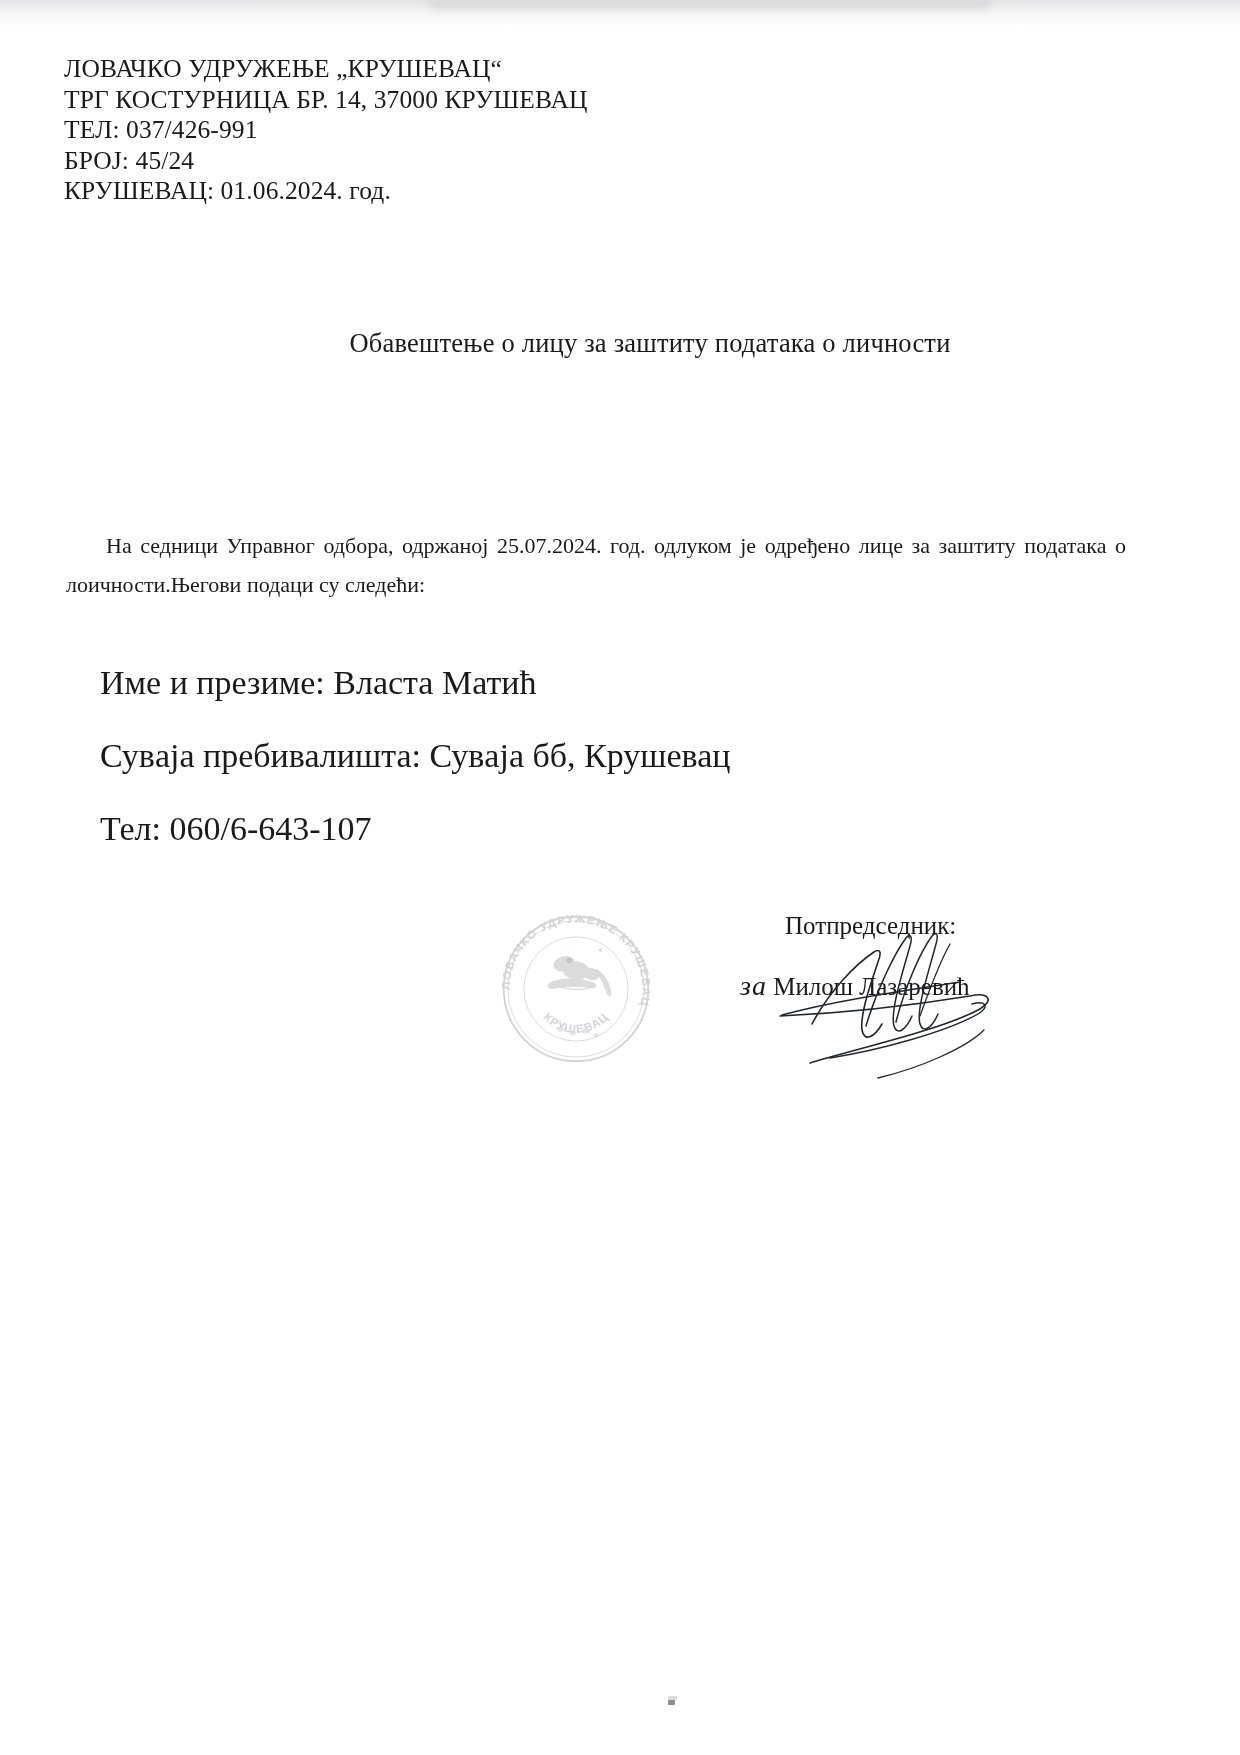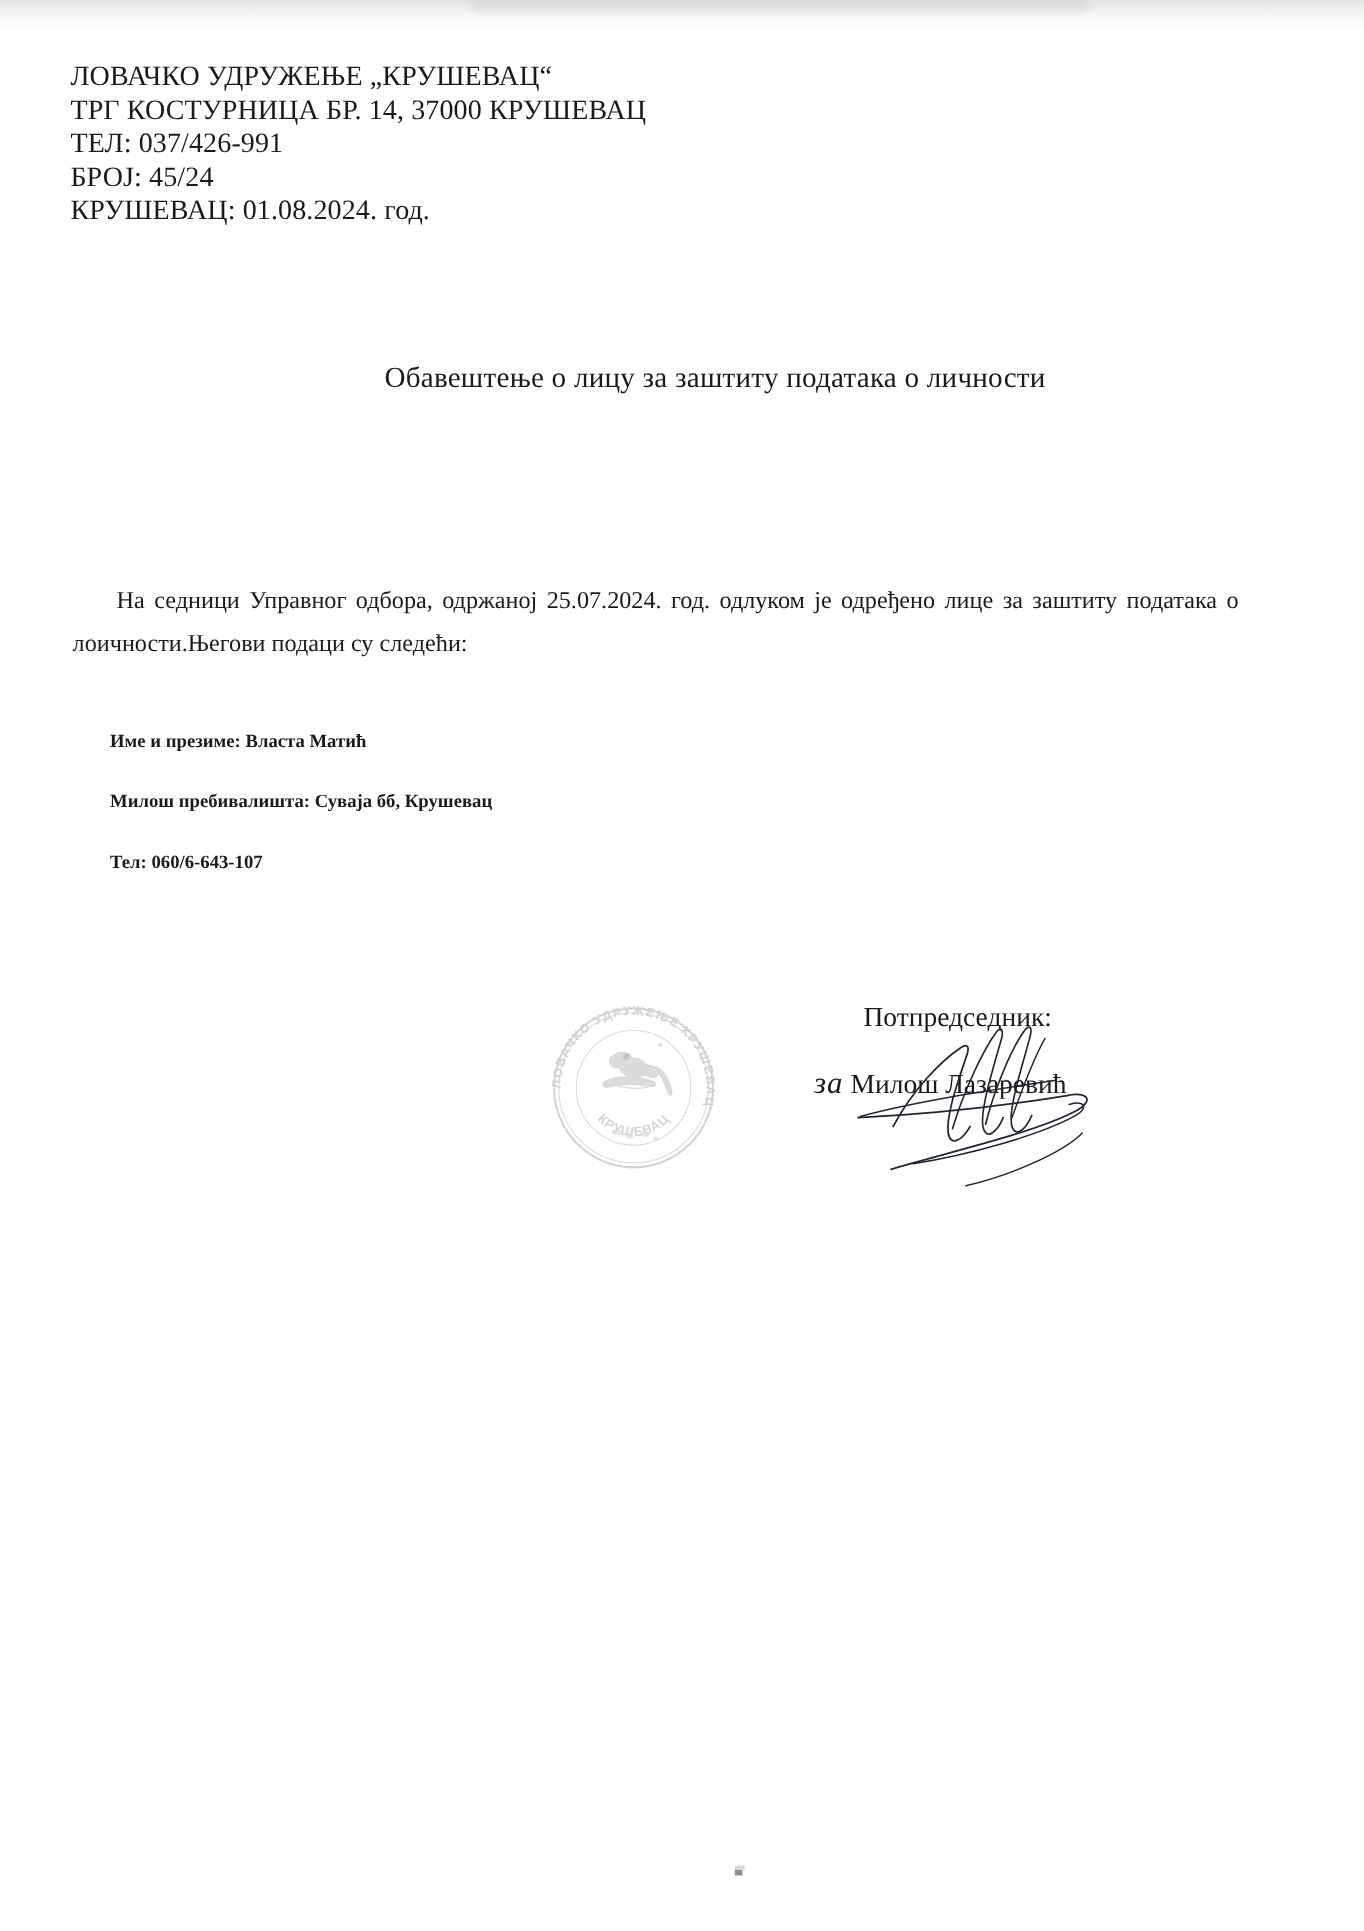--- a/index.html
+++ b/index.html
@@ -81,22 +81,21 @@
   }
   .body-block p {
     margin: 0;
     text-indent: 40px;
   }
 
   .detail-list {
     position: absolute;
     left: 100px;
     top: 664px;
-    font-size: 17px;
-    font-weight: bold;
+    font-size: 34px;
   }
   .detail-list .detail-row {
     margin-bottom: 35px;
     white-space: nowrap;
   }
   .detail-list .detail-row:last-child { margin-bottom: 0; }
 
   
   .sig-block {
     position: absolute;
@@ -167,38 +166,38 @@
 
 <div class="page">
 
   <div class="scan-top-smudge"></div>
 
   <div class="letterhead">
     <div>ЛОВАЧКО УДРУЖЕЊЕ „КРУШЕВАЦ“</div>
     <div>ТРГ КОСТУРНИЦА БР. 14, 37000 КРУШЕВАЦ</div>
     <div>ТЕЛ: 037/426-991</div>
     <div>БРОЈ: 45/24</div>
-    <div>КРУШЕВАЦ: 01.08.2024. год.</div>
+    <div>КРУШЕВАЦ: 01.06.2024. год.</div>
   </div>
 
   <div class="doc-title">
     <span class="inner">Обавештење о лицу за заштиту података о личности</span>
   </div>
 
   <div class="body-block">
     <p>На седници Управног одбора, одржаној 25.07.2024. год. одлуком је одређено лице за заштиту података о лоичности.Његови подаци су следећи:</p>
   </div>
 
   <div class="detail-list">
     <div class="detail-row">
       <span>Име и презиме:</span>
       <span>Власта Матић</span>
     </div>
     <div class="detail-row">
-      <span>Милош пребивалишта:</span>
+      <span>Сувaja пребивалишта:</span>
       <span>Сувaja бб, Крушевац</span>
     </div>
     <div class="detail-row">
       <span>Тел:</span>
       <span>060/6-643-107</span>
     </div>
   </div>
 
   <div class="sig-block">
     <div class="sig-title">Потпредседник:</div>

